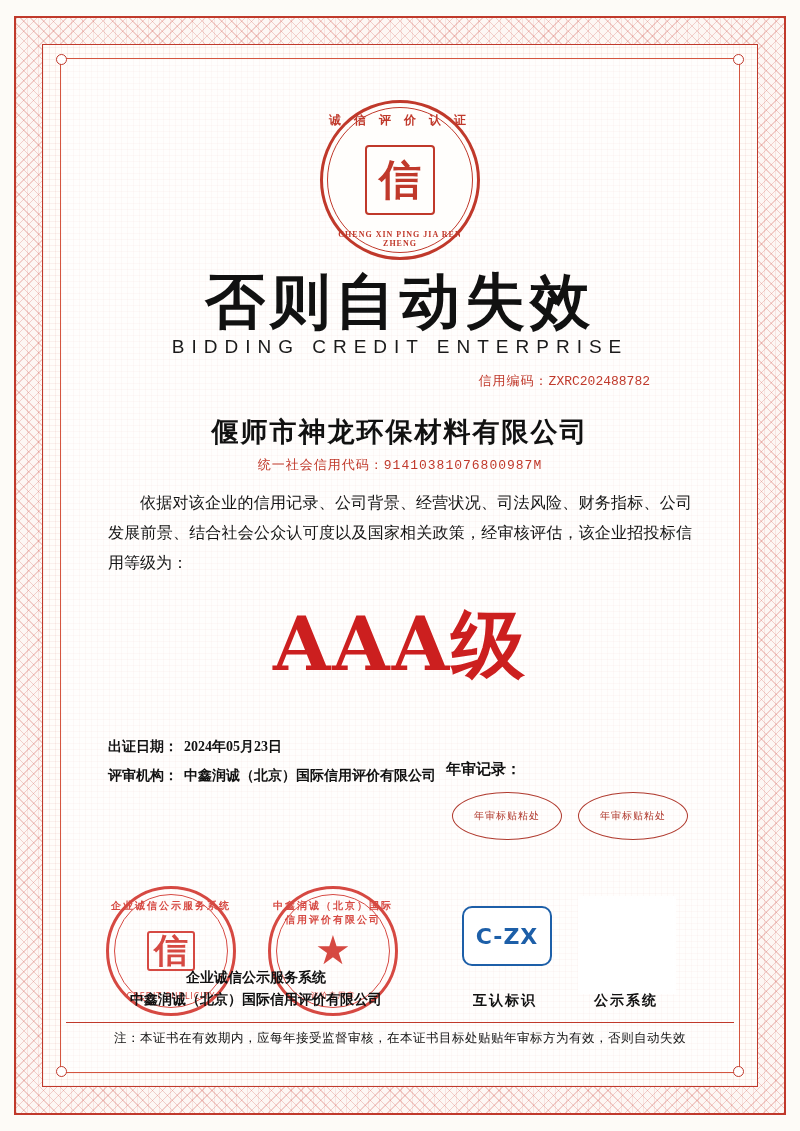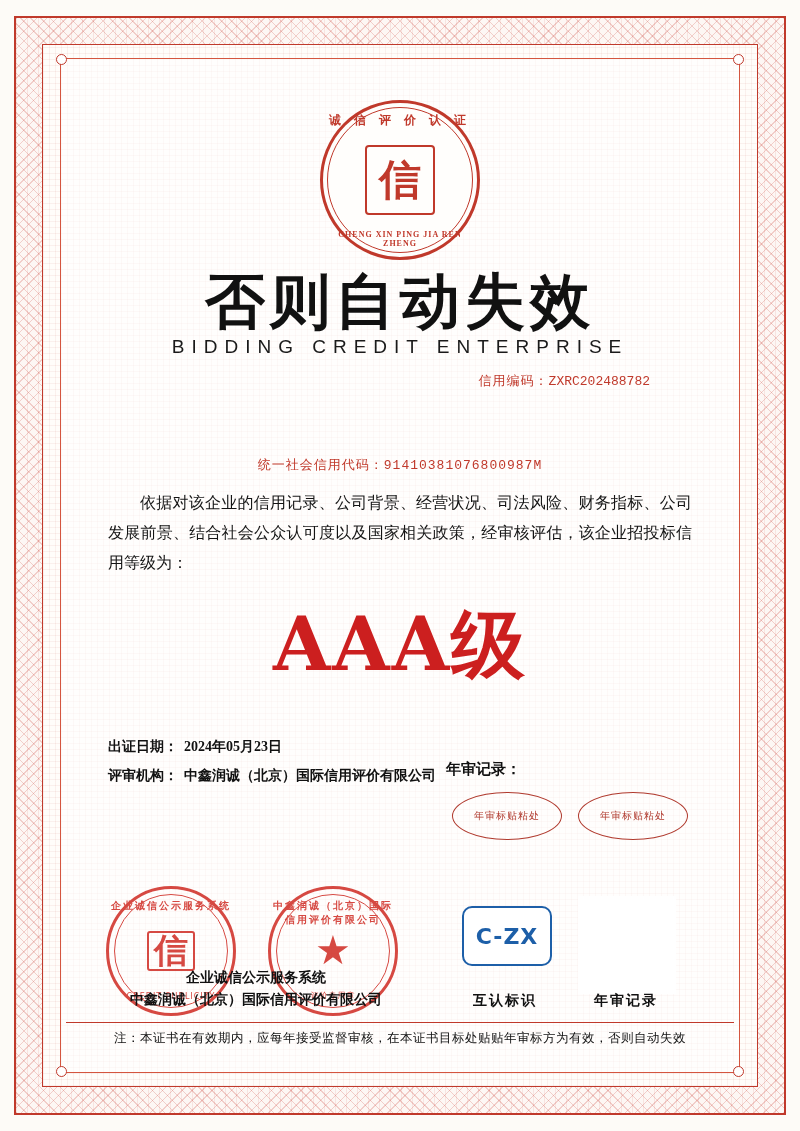--- a/index.html
+++ b/index.html
@@ -425,20 +425,21 @@
       <div class="emblem-bottom-text">CHENG XIN PING JIA REN ZHENG</div>
     </div>
 
     <div class="main-title">否则自动失效</div>
     <div class="sub-title">BIDDING CREDIT ENTERPRISE</div>
 
     <div class="credit-no">
       <span>信用编码：</span><span class="val">ZXRC202488782</span>
     </div>
 
+    <div class="company-name">偃师市神龙环保材料有限公司</div>
     <div class="uscc">
       <span>统一社会信用代码：</span><span class="val">91410381076800987M</span>
     </div>
 
     <div class="body-text">依据对该企业的信用记录、公司背景、经营状况、司法风险、财务指标、公司发展前景、结合社会公众认可度以及国家相关政策，经审核评估，该企业招投标信用等级为：</div>
 
     <div class="grade">AAA级</div>
 
     <div class="info-block">
       <div class="info-row">
@@ -473,19 +474,19 @@
 
     <div class="seal-caption">
       <div>企业诚信公示服务系统</div>
       <div>中鑫润诚（北京）国际信用评价有限公司</div>
     </div>
 
     <div class="mutual-logo">C-ZX</div>
     <div class="mutual-caption">互认标识</div>
 
     <div class="qr"></div>
-    <div class="qr-caption">年审记录</div>
+    <div class="qr-caption">公示系统</div>
 
     <div class="footer-rule"></div>
     <div class="footer-note">注：本证书在有效期内，应每年接受监督审核，在本证书目标处贴贴年审标方为有效，否则自动失效</div>
 
   </div>
 </div>
 
 </body></html>

